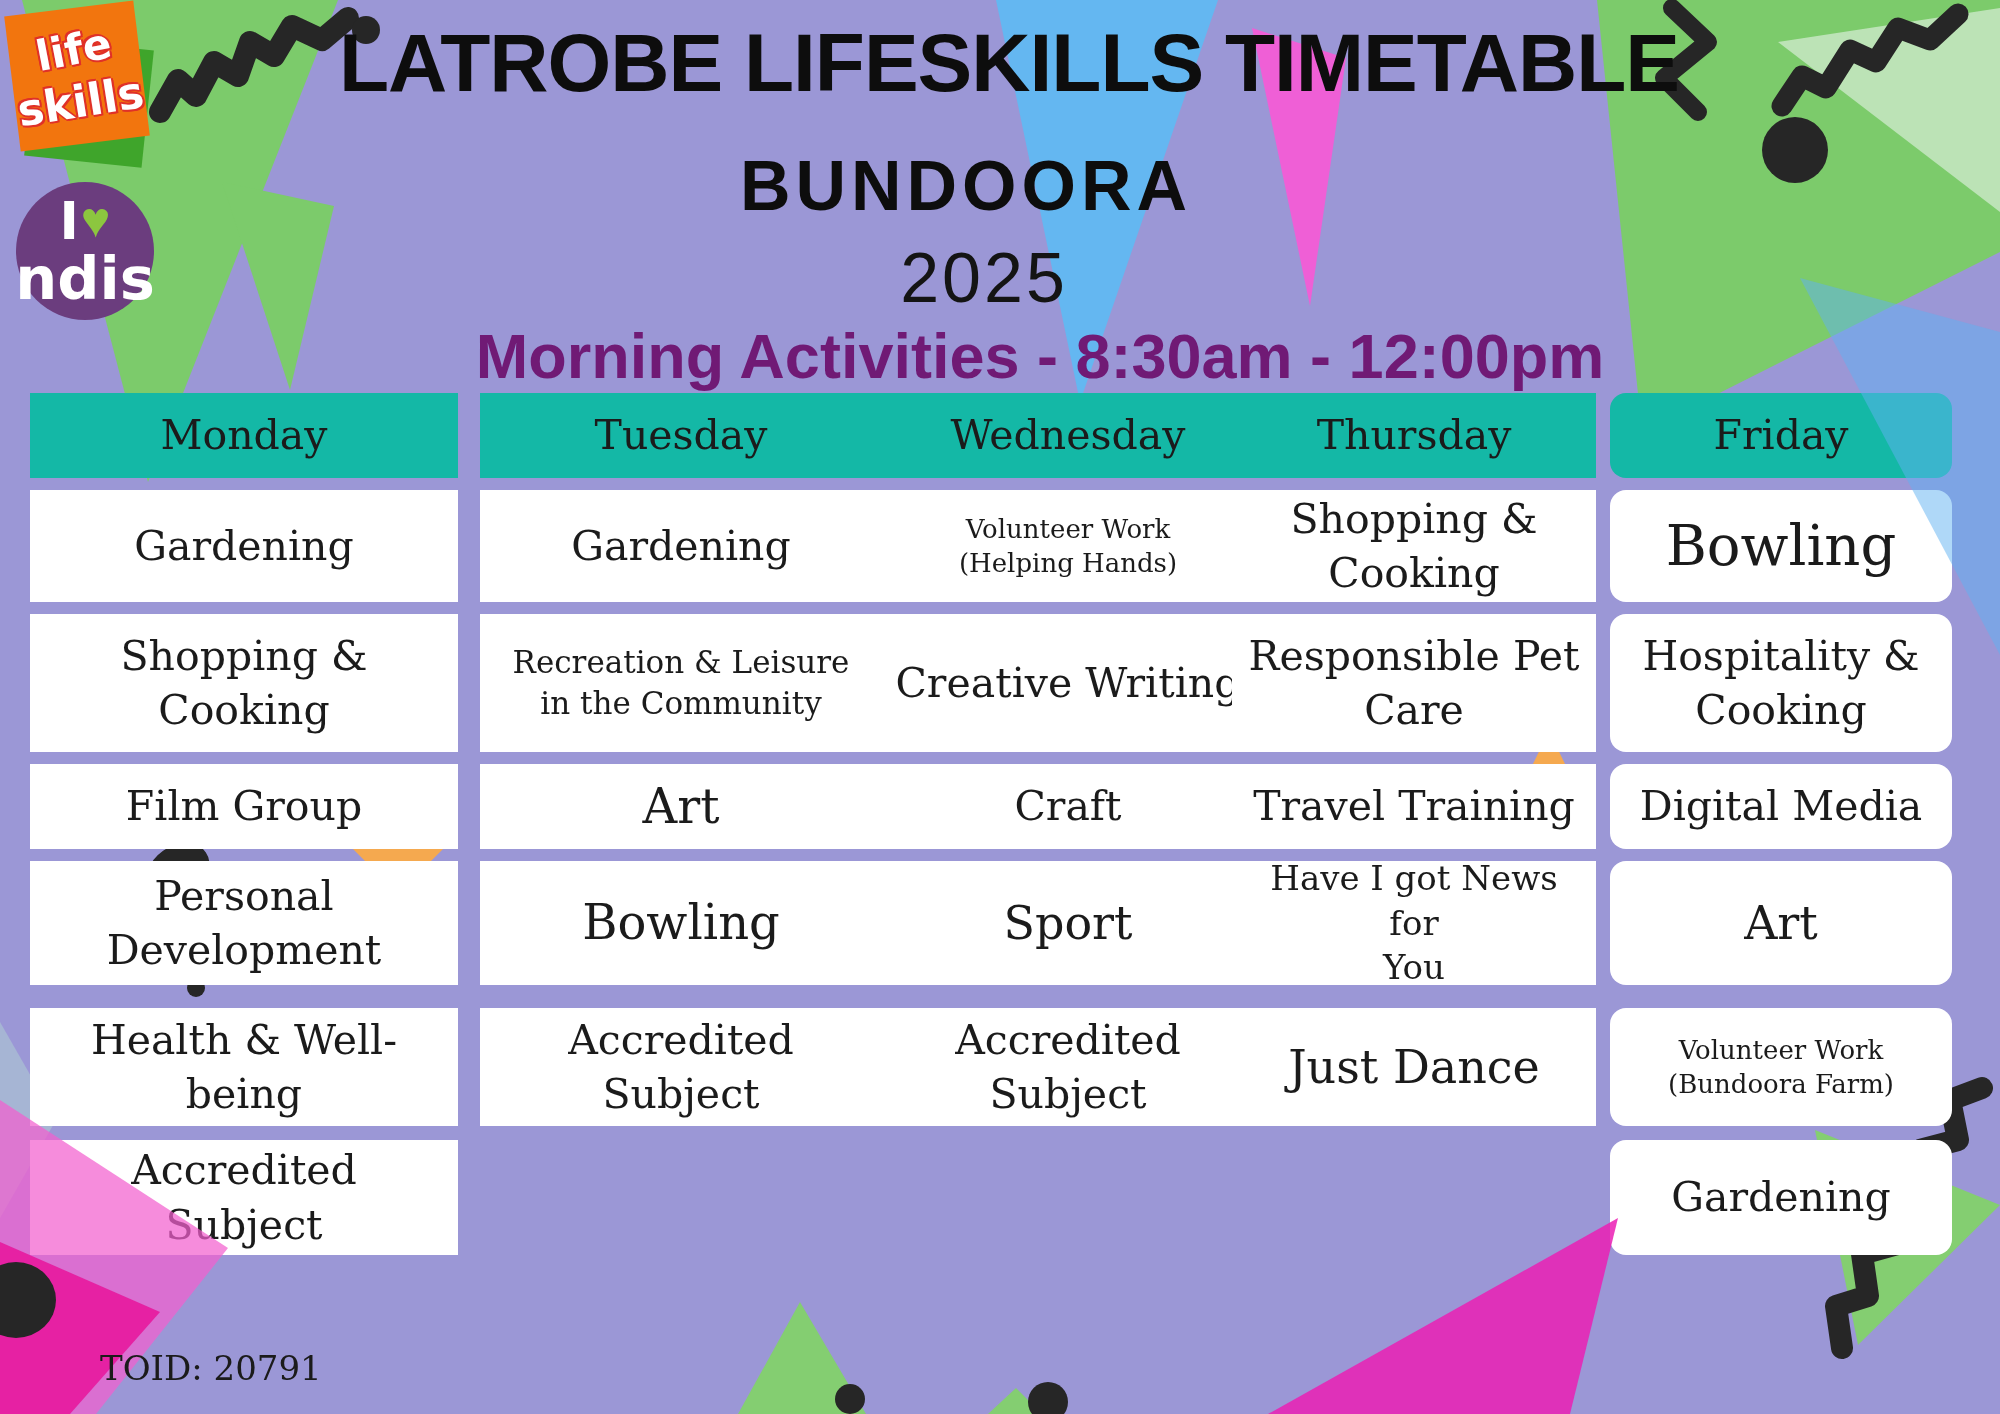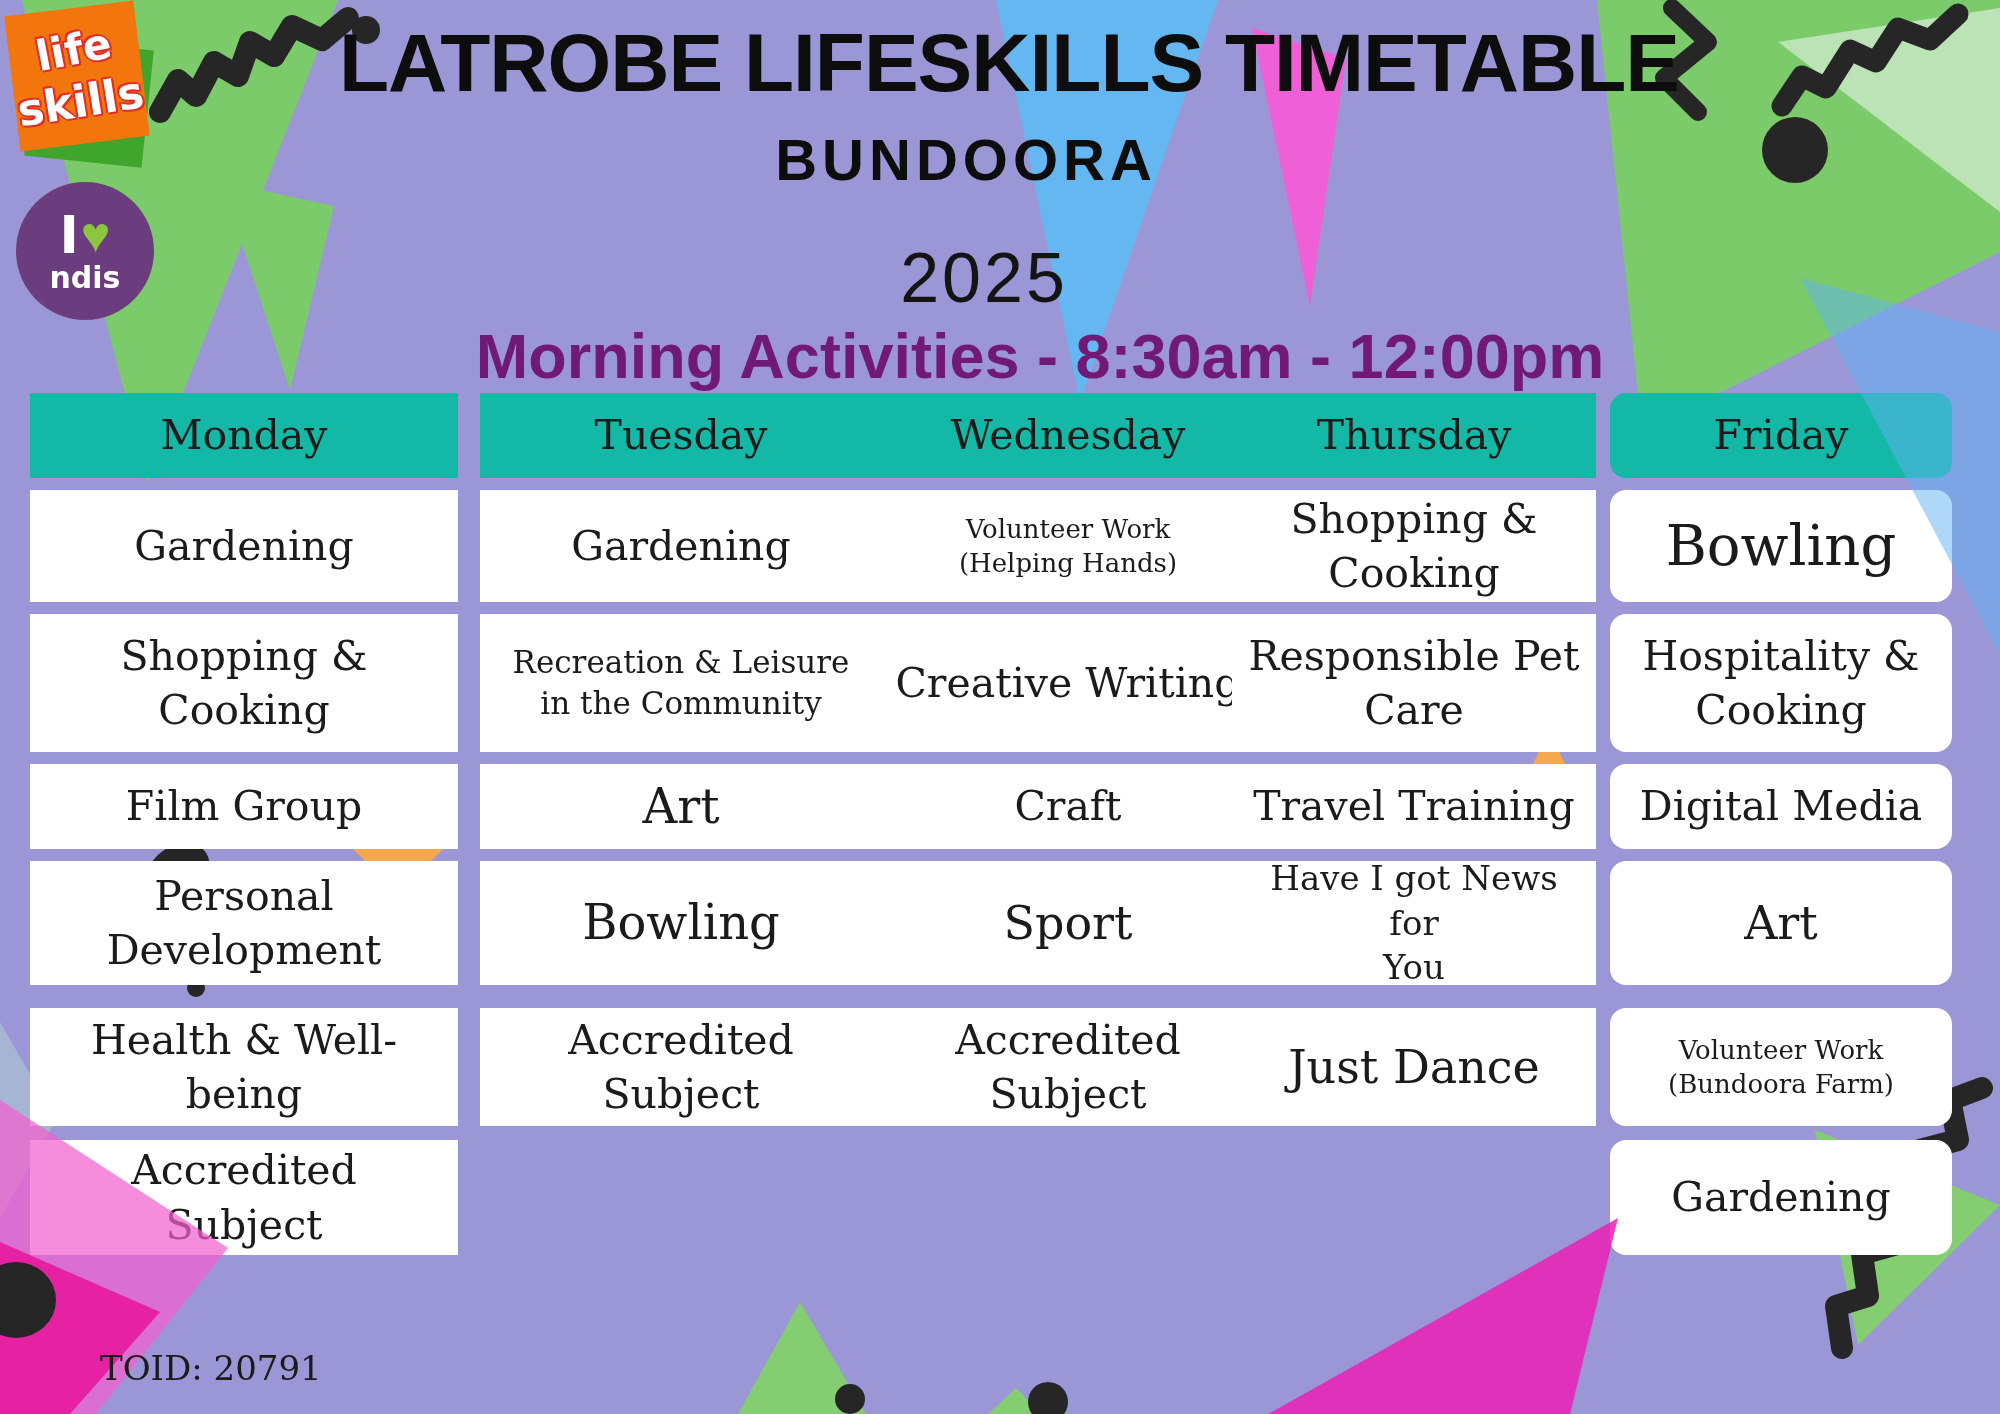--- a/index.html
+++ b/index.html
@@ -3,22 +3,22 @@
 <meta charset="utf-8">
 <style>
   html,body{margin:0;padding:0;}
   body{width:2000px;height:1414px;position:relative;overflow:hidden;
        background:#9b97d6;font-family:"Liberation Sans",sans-serif;}
   svg.layer{position:absolute;left:0;top:0;width:2000px;height:1414px;pointer-events:none;}
 
   
   .title-line1{position:absolute;top:18px;left:0;width:1932px;text-align:center;
     font-weight:bold;font-size:82px;line-height:1.1;letter-spacing:-1px;color:#0d0d0d;margin-left:43px;}
-  .title-line2{position:absolute;top:128px;left:0;width:1932px;text-align:center;
-    font-weight:bold;font-size:58px;line-height:1.1;letter-spacing:5px;color:#0d0d0d;}
+  .title-line2{position:absolute;top:148px;left:0;width:1932px;text-align:center;
+    font-weight:bold;font-size:70px;line-height:1.1;letter-spacing:5px;color:#0d0d0d;}
   .year{position:absolute;top:238px;left:0;width:1968px;text-align:center;
     font-weight:400;font-size:70px;letter-spacing:3px;color:#141414;}
   .subtitle{position:absolute;top:320px;left:80px;width:1920px;text-align:center;
     font-weight:bold;font-size:63px;color:#701a75;}
   .toid{position:absolute;left:100px;top:1348px;font-family:"DejaVu Serif",serif;
     font-size:34px;color:#1b1b1b;}
 
   
   .ls-green{position:absolute;left:30px;top:44px;width:118px;height:118px;
     background:#3fa52b;transform:rotate(6deg);}
@@ -29,21 +29,21 @@
     text-shadow:-2px 0 #e03128,2px 0 #e03128,0 -2px #e03128,0 2px #e03128,
                 -2px -2px #e03128,2px 2px #e03128;}
   .ls-l1{font-size:42px;transform:rotate(-4deg);}
   .ls-l2{font-size:44px;transform:rotate(-2deg);}
   .ndis{position:absolute;left:16px;top:182px;width:138px;height:138px;border-radius:50%;
     background:#6b3d7e;display:flex;flex-direction:column;align-items:center;
     justify-content:center;line-height:1;}
   .ndis .row1{display:flex;align-items:center;gap:2px;}
   .ndis .i{font-family:"DejaVu Sans",sans-serif;font-weight:bold;font-size:52px;color:#fff;}
   .ndis .heart{font-size:50px;color:#8cc63f;line-height:.9;}
-  .ndis .word{font-family:"DejaVu Sans",sans-serif;font-weight:bold;font-size:30px;
+  .ndis .word{font-family:"DejaVu Sans",sans-serif;font-weight:bold;font-size:59px;
     color:#fff;margin-top:2px;}
 
   
   .cell{position:absolute;display:flex;align-items:center;justify-content:center;
     background:#fff;color:#1b1b1b;font-family:"DejaVu Serif",serif;
     text-align:center;padding:6px 12px;box-sizing:border-box;}
   .cell span{white-space:pre-line;line-height:1.32;}
   .day{background:#14b8a6;font-size:46px;}
   .c1{left:30px;width:428px;}  .c2{left:480px;width:402px;}
   .c3{left:854px;width:428px;} .c4{left:1232px;width:364px;}

